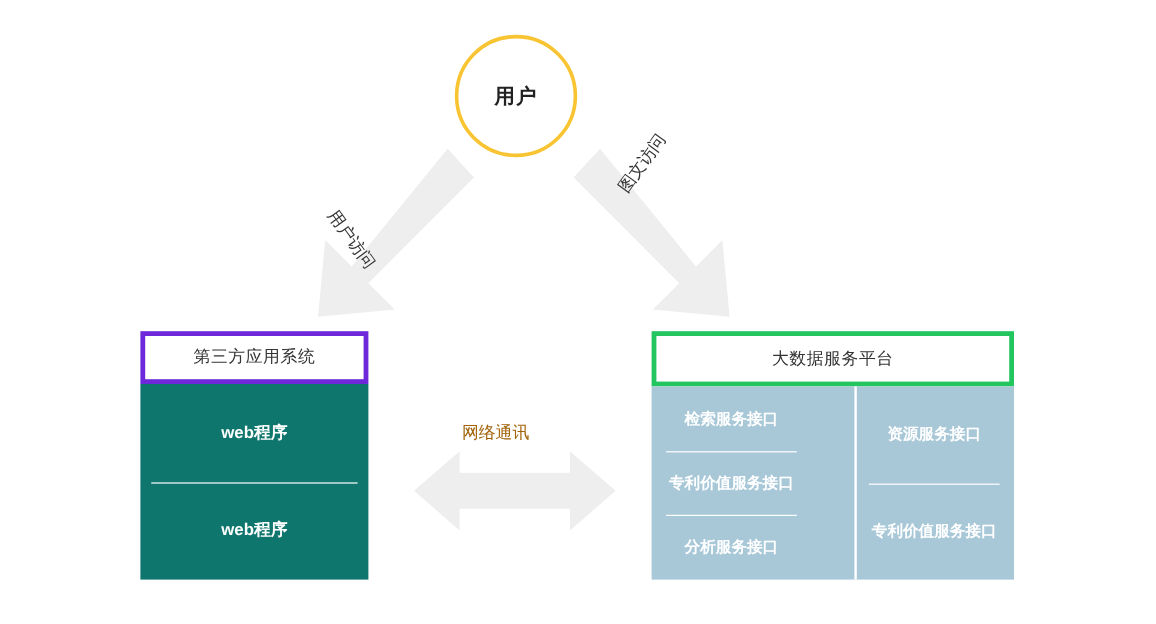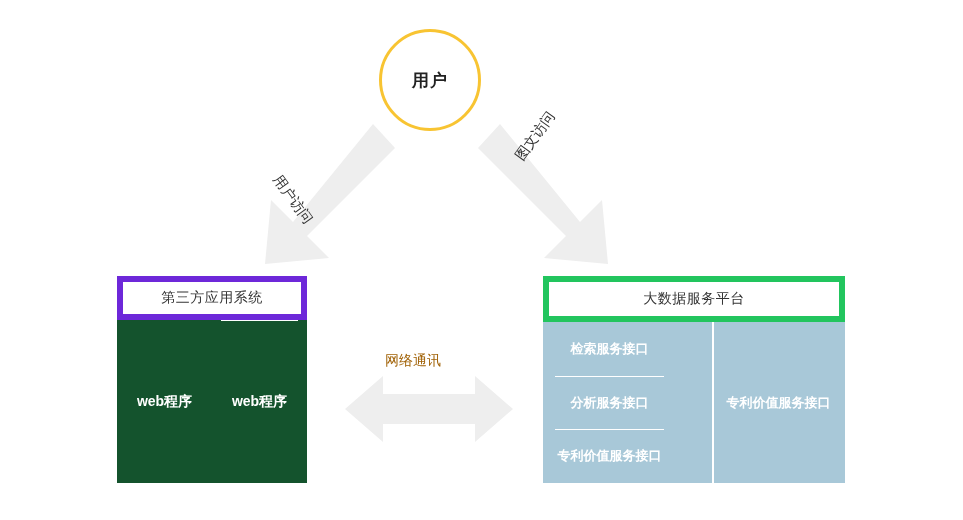--- a/index.html
+++ b/index.html
@@ -118,27 +118,27 @@
 
   
   .panel-left {
     left: 117px;
     top: 276px;
     width: 190px;
     height: 207px;
   }
   .panel-left .panel-header {
     height: 44px;
-    border: 6px solid #6d28d9;
+    border: 4px solid #6d28d9;
   }
   .panel-left .panel-body {
     height: 163px;
-    background: #14532d;
-    display: flex;
-    flex-direction: row;
+    background: #0f766e;
+    display: flex;
+    flex-direction: column;
   }
   .panel-left .panel-row {
     flex: 1 1 0;
   }
   .panel-left .panel-row + .panel-row::before {
     content: "";
     position: absolute;
     left: 9px;
     right: 9px;
     top: 0;
@@ -148,21 +148,21 @@
 
   
   .panel-right {
     left: 543px;
     top: 276px;
     width: 302px;
     height: 207px;
   }
   .panel-right .panel-header {
     height: 46px;
-    border: 6px solid #22c55e;
+    border: 4px solid #22c55e;
   }
   .panel-right .panel-body {
     height: 161px;
     background: #a8c8d8;
     display: flex;
     flex-direction: row;
     gap: 36px;
   }
   .panel-col {
     box-sizing: border-box;
@@ -230,22 +230,23 @@
       <div class="panel-row">web程序</div>
       <div class="panel-row">web程序</div>
     </div>
   </div>
 
   <div class="panel panel-right">
     <div class="panel-header">大数据服务平台</div>
     <div class="panel-body">
       <div class="panel-col">
         <div class="panel-row">检索服务接口</div>
+        <div class="panel-row">专利价值服务接口</div>
         <div class="panel-row">分析服务接口</div>
-        <div class="panel-row">专利价值服务接口</div>
       </div>
       <div class="panel-col">
+        <div class="panel-row">资源服务接口</div>
         <div class="panel-row">专利价值服务接口</div>
       </div>
     </div>
   </div>
 
 </div>
 
 </body></html>

